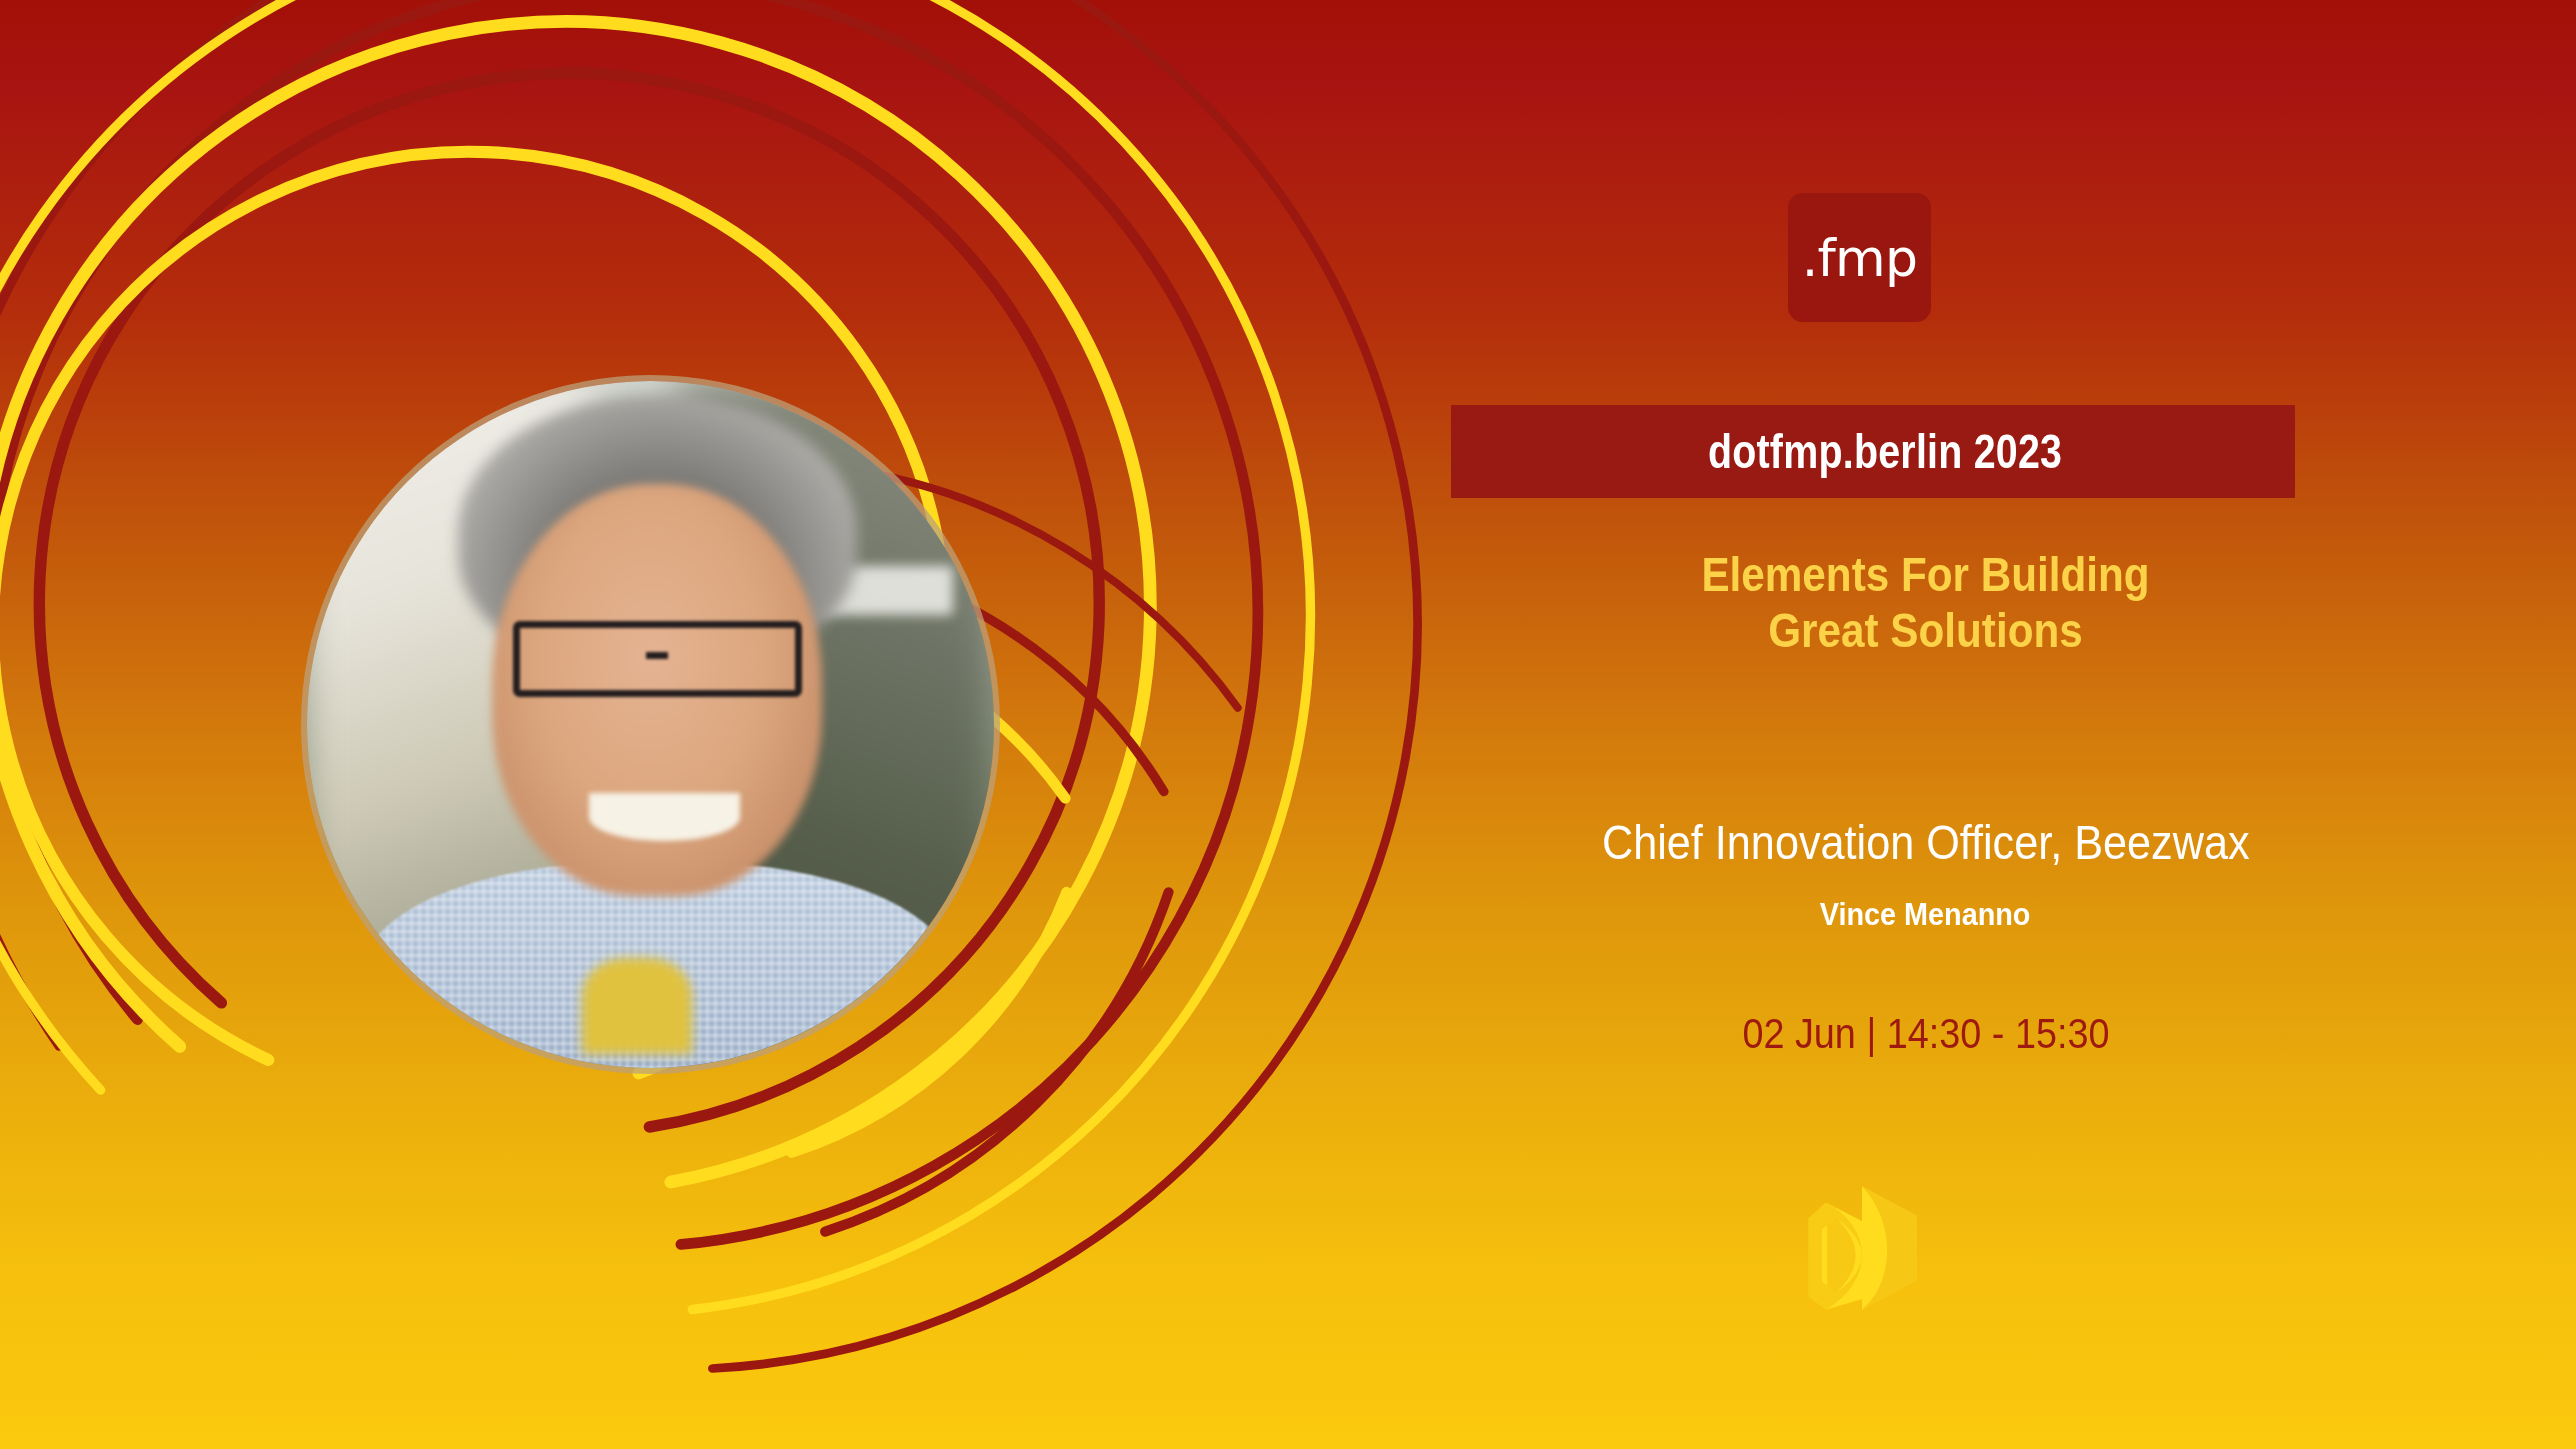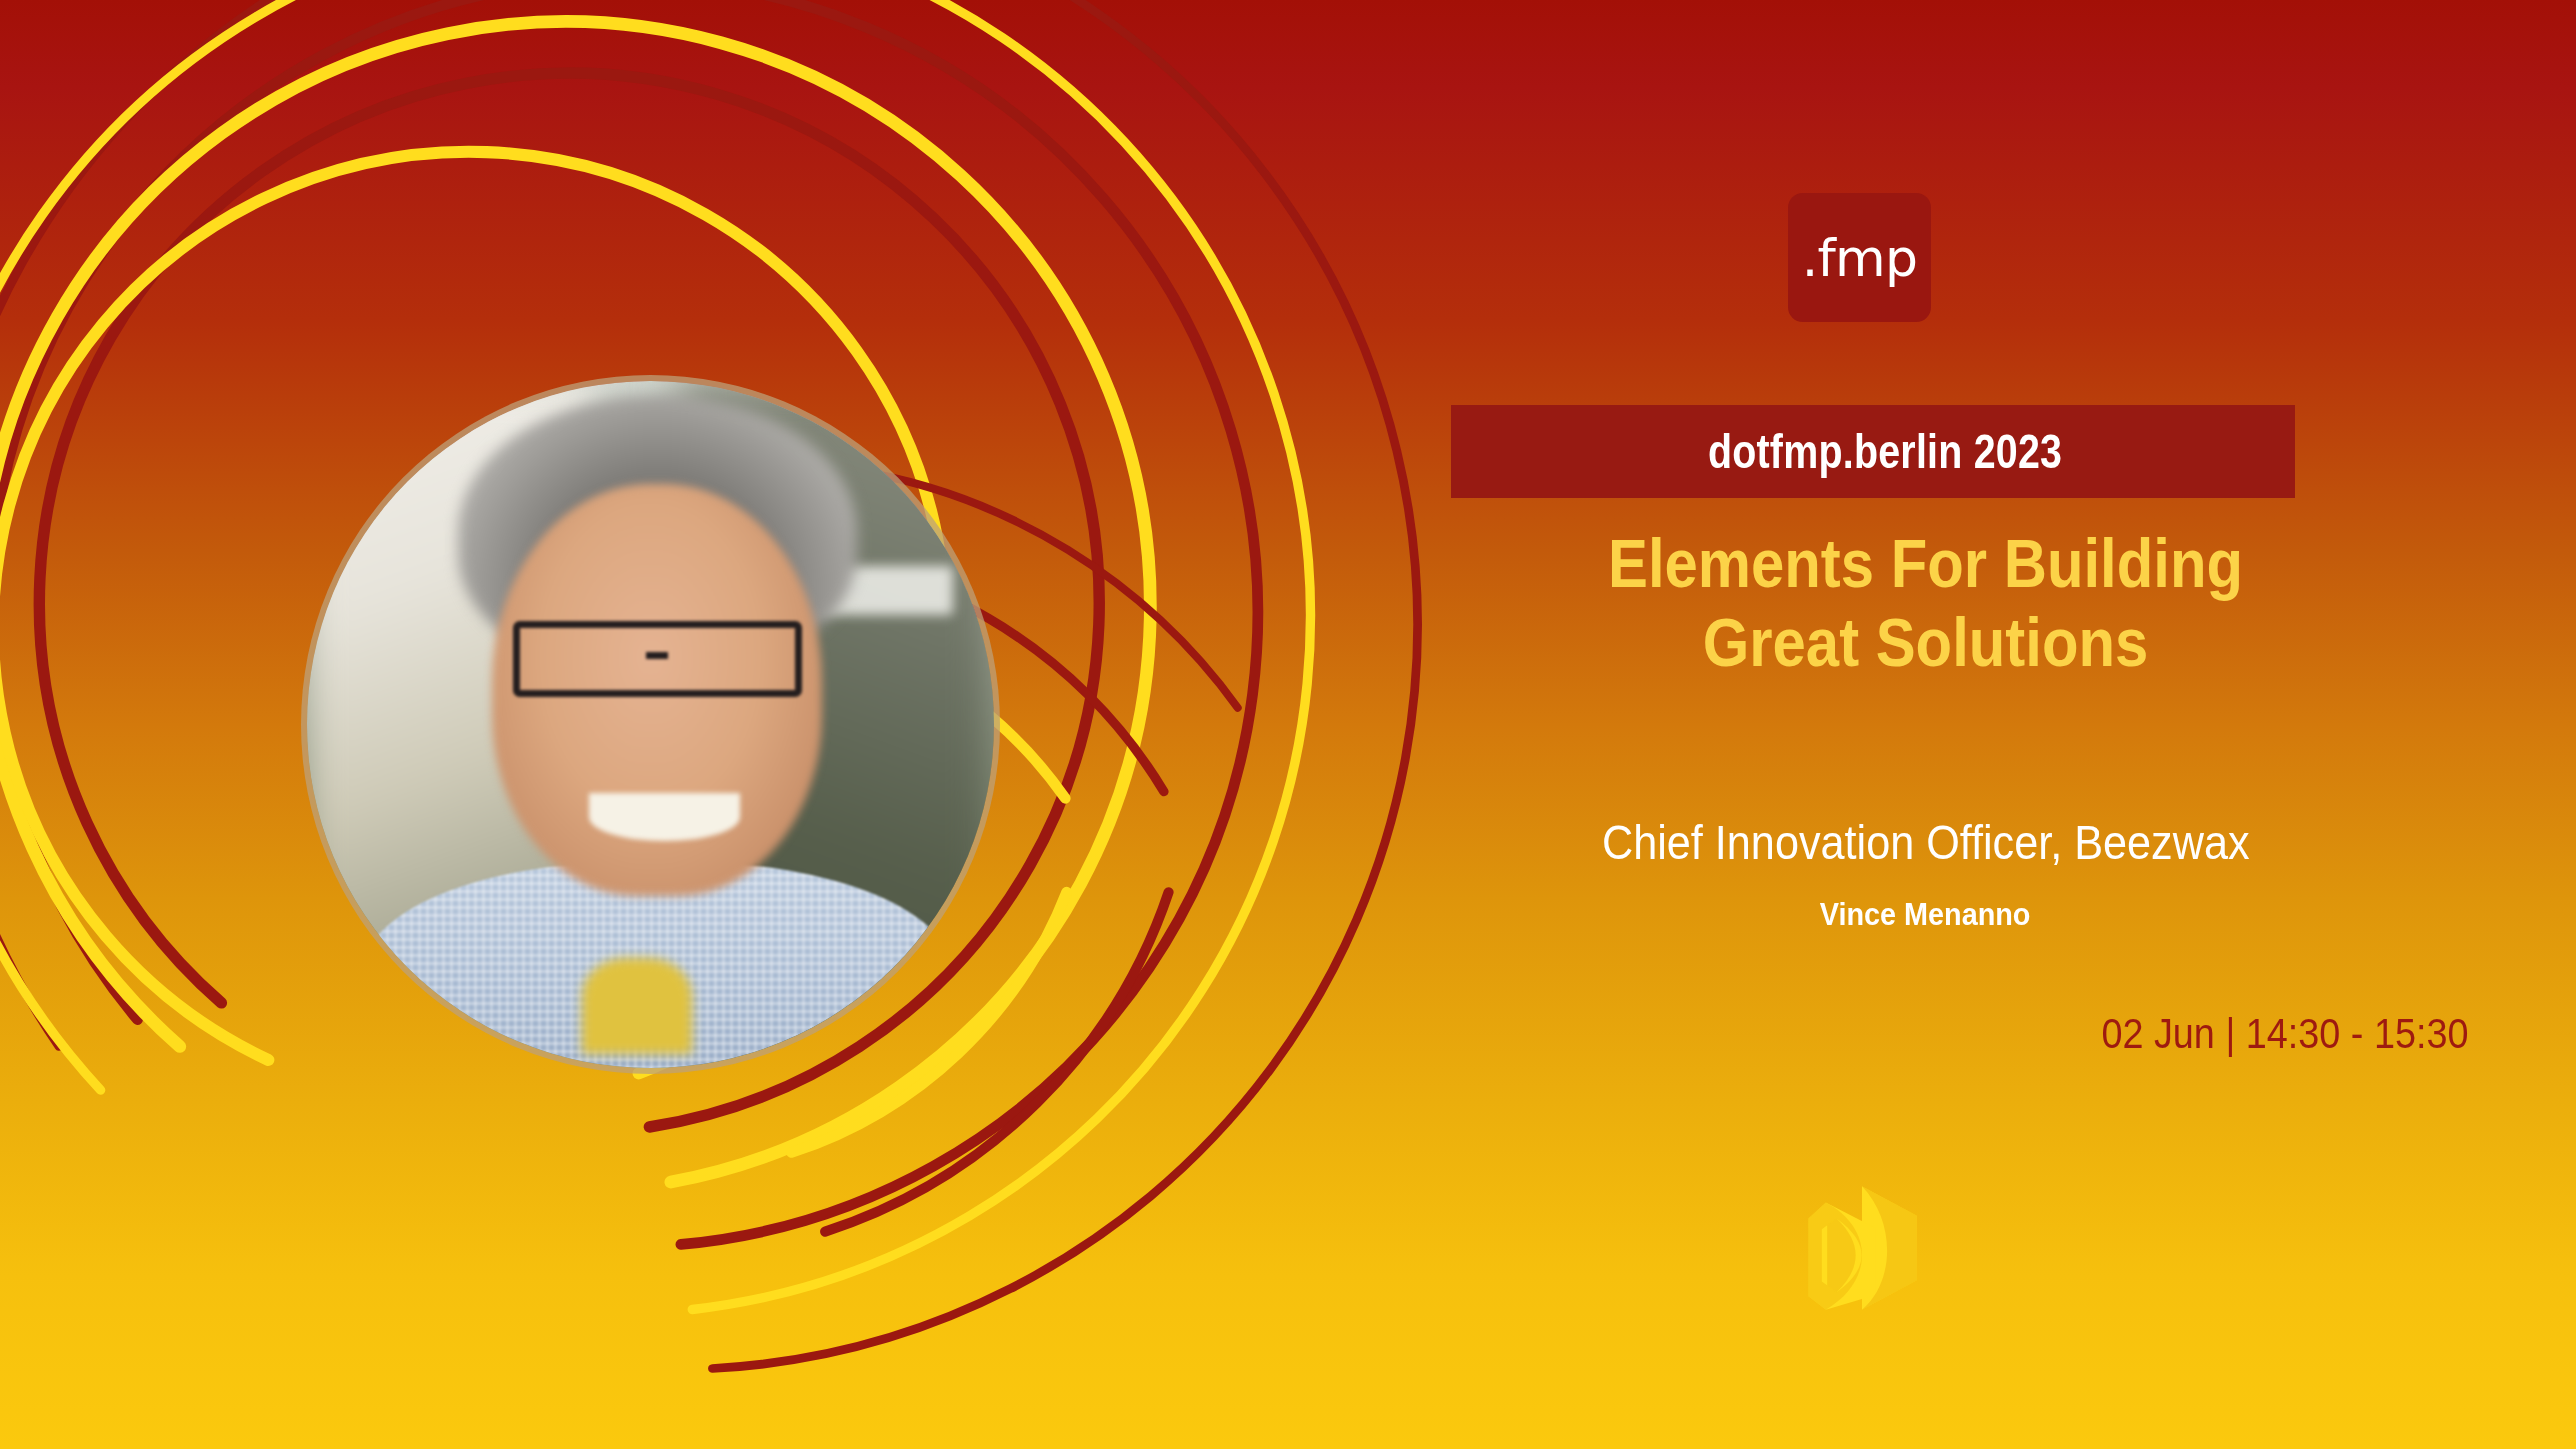--- a/index.html
+++ b/index.html
@@ -181,24 +181,24 @@
     color: #ffffff;
     font-size: 48px;
     font-weight: bold;
     letter-spacing: 0.3px;
     transform: scaleX(0.82);
   }
 
   .talk-title {
     position: absolute;
     left: 0;
-    top: 524px;
+    top: 547px;
     width: 100%;
     color: #FCD348;
-    font-size: 68px;
+    font-size: 48px;
     font-weight: bold;
     line-height: 1.16;
     letter-spacing: 0px;
   }
   .talk-title .tl {
     display: block;
     transform: scaleX(0.88);
   }
 
   .role {
@@ -224,21 +224,20 @@
   .speaker span { display: inline-block; transform: scaleX(0.9); }
 
   .when {
     position: absolute;
     left: 0;
     top: 1010px;
     width: 100%;
     color: #9E1A10;
     font-size: 42px;
     font-weight: 400;
-    text-align: right;
   }
   .when span { display: inline-block; transform: scaleX(0.9); }
 
   .bee-logo {
     position: absolute;
     left: 433px;
     top: 1181px;
     width: 134px;
     height: 134px;
   }

